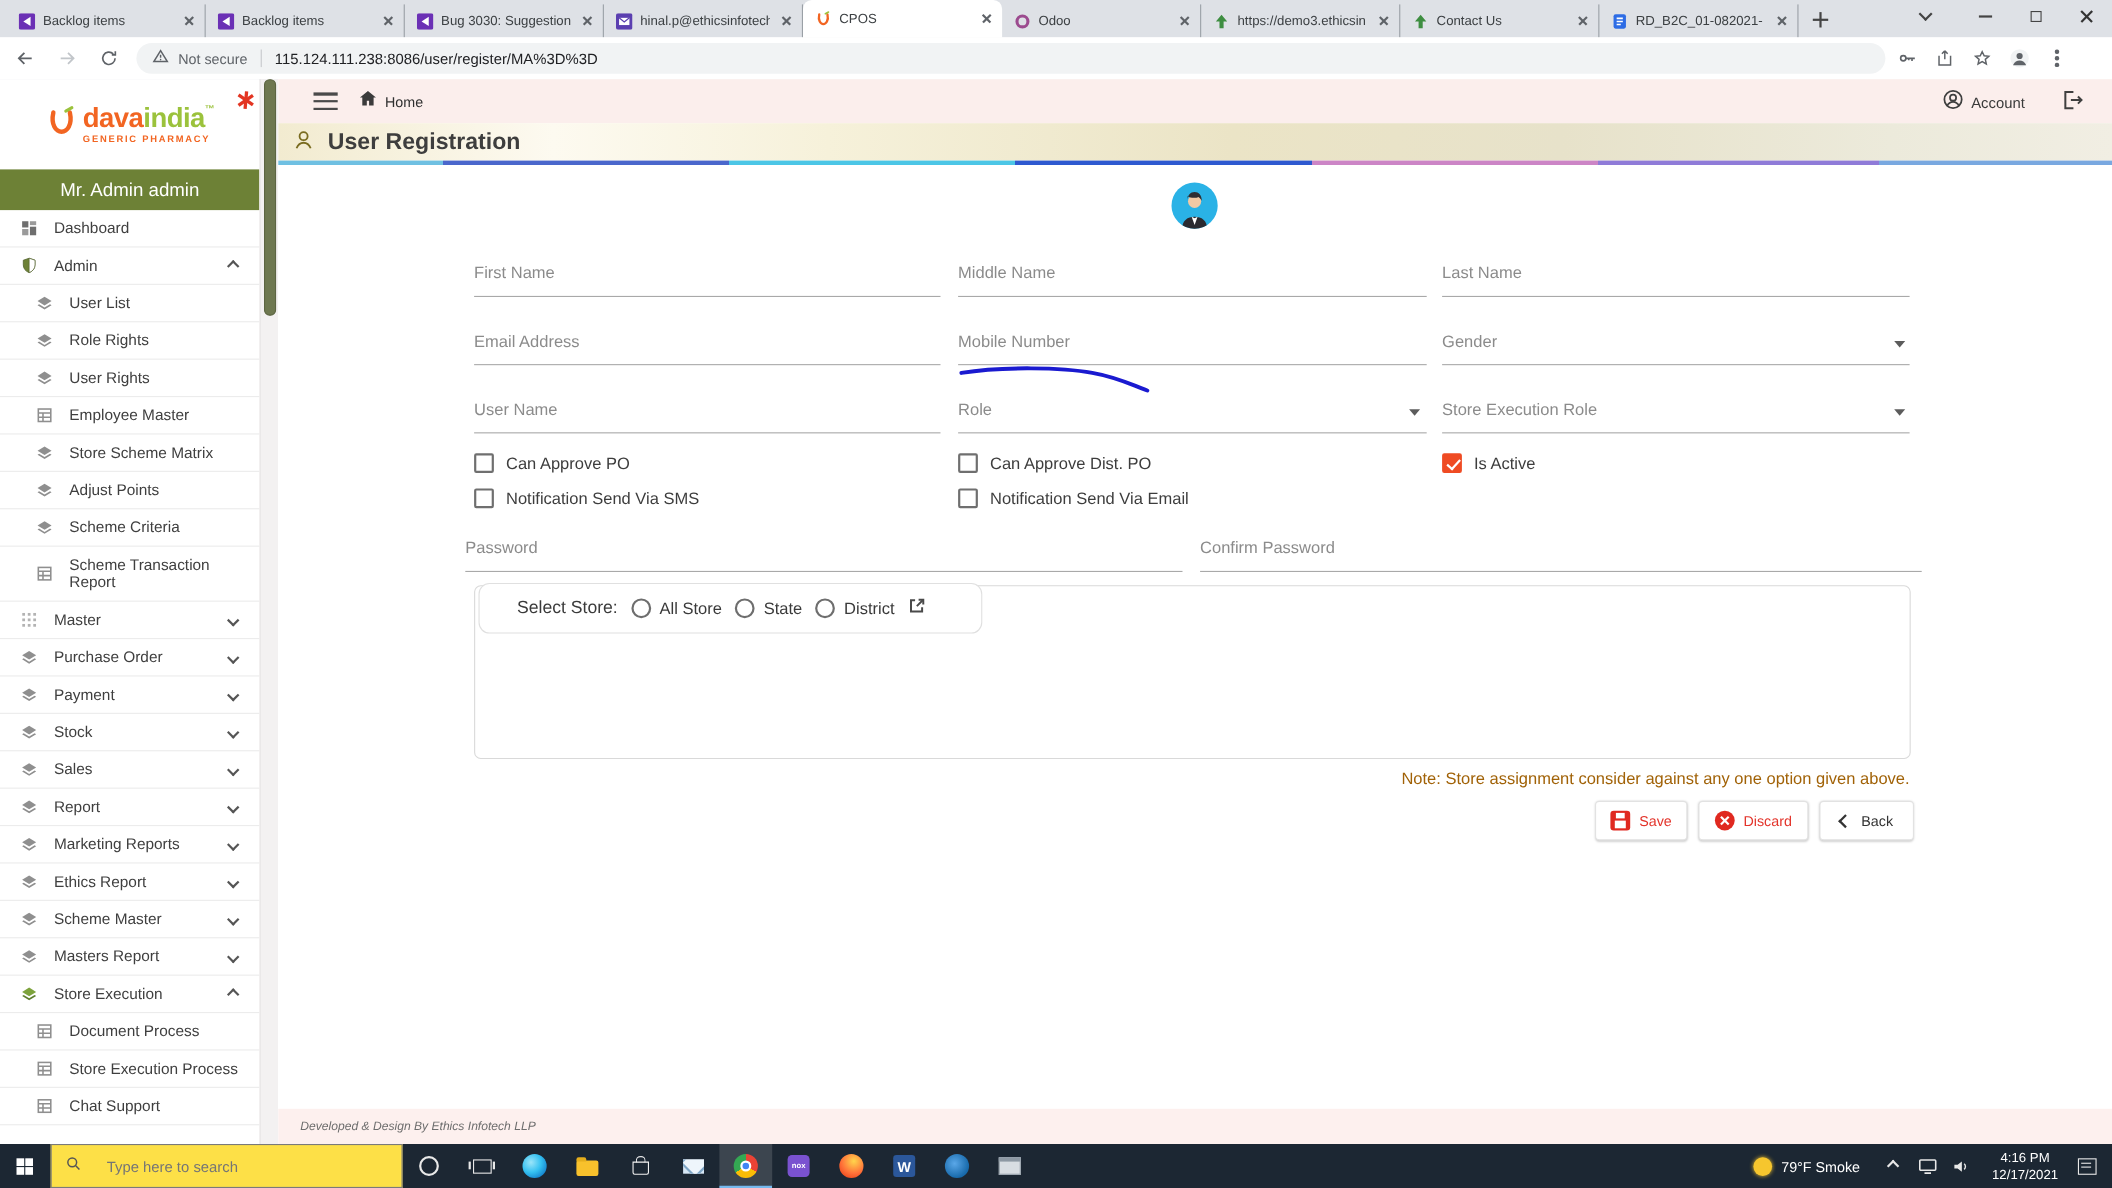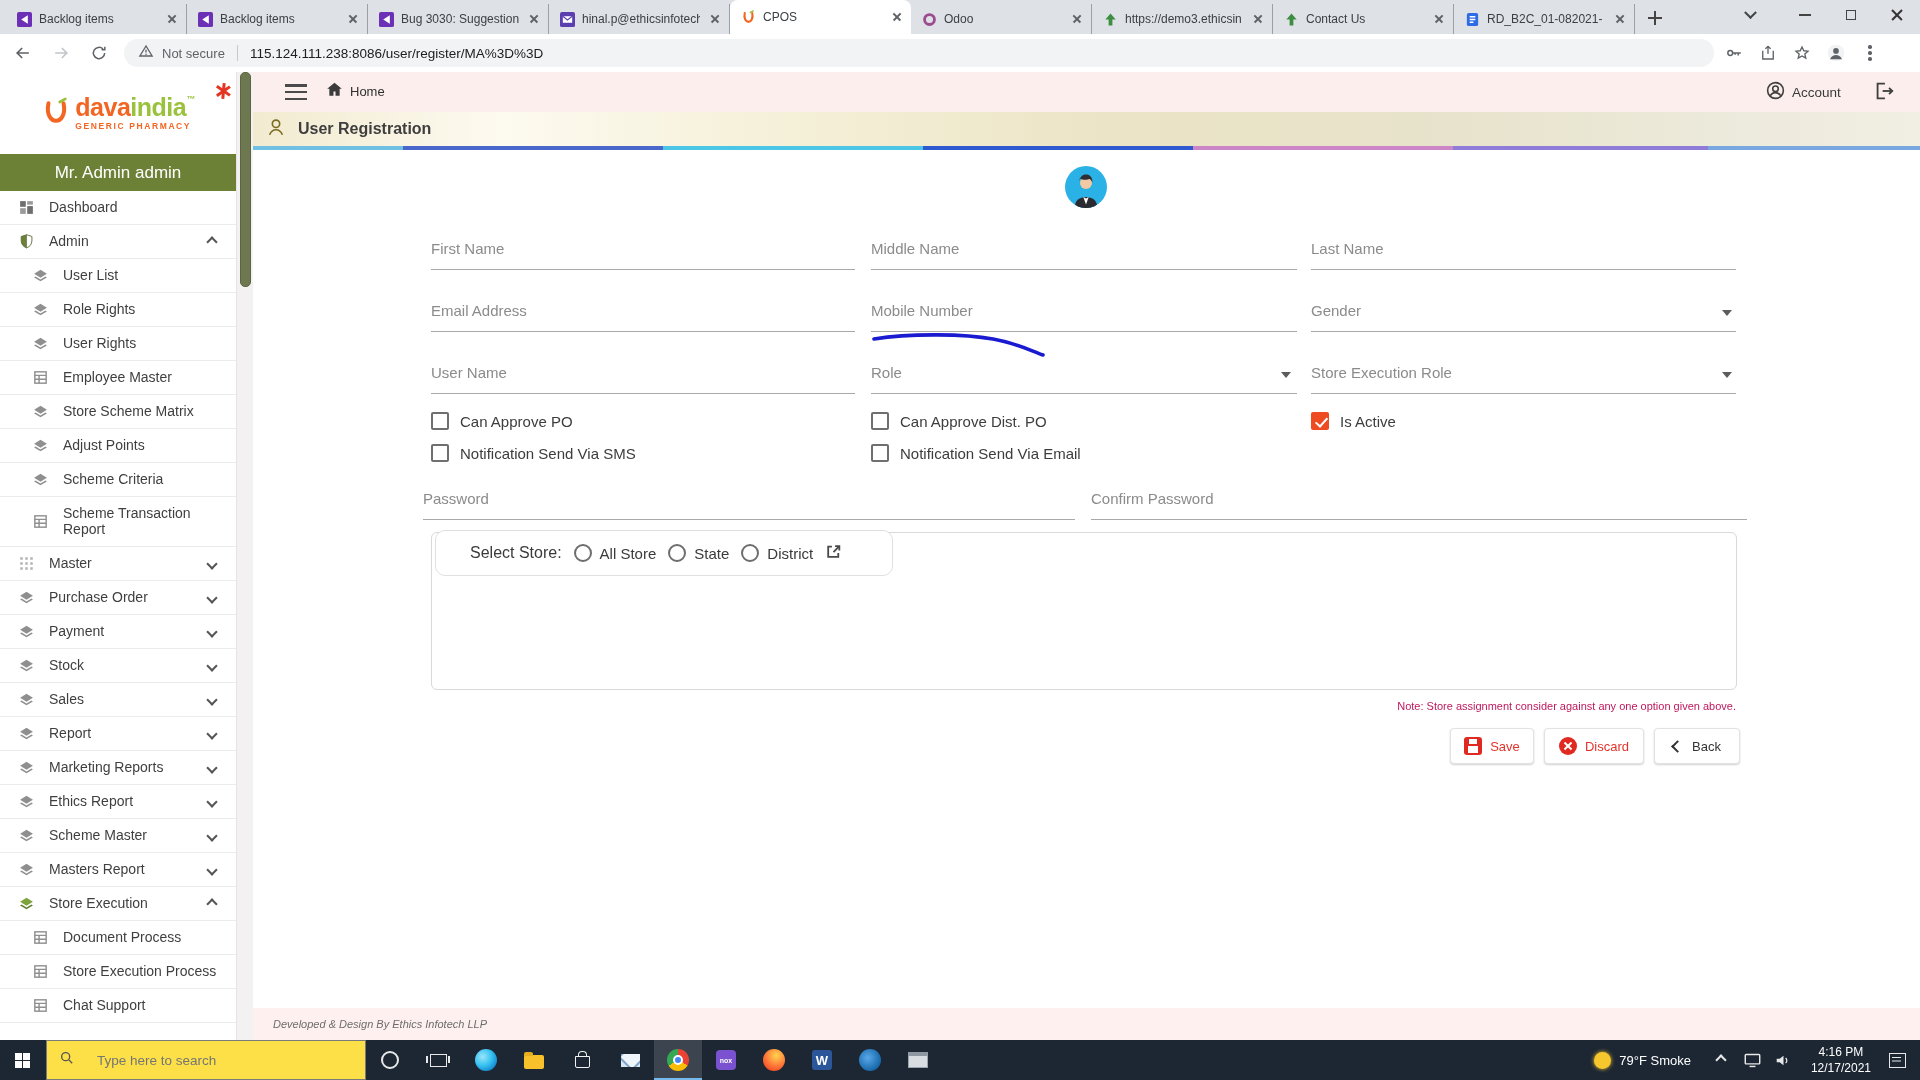--- a/index.html
+++ b/index.html
@@ -65,21 +65,21 @@
   .m-topbar { position:absolute; left:0; top:0; width:1667px; height:40px; background:#fbeeec; }
   .burger { position:absolute; left:32px; top:12px; width:22px; }
   .burger i { display:block; width:22px; height:2.6px; background:#4a4a4a; margin-bottom:4.2px; }
   .homegrp { position:absolute; left:72px; top:8px; display:flex; align-items:center; gap:6px; }
   .homegrp .lbl { font-size:13px; color:#2f2f2f; }
   .acctgrp { position:absolute; left:1512px; top:8px; display:flex; align-items:center; gap:6px; }
   .acctgrp .lbl { font-size:13.5px; color:#3a3a3a; }
   .logoutbtn { position:absolute; left:1620px; top:8px; }
   .m-header { position:absolute; left:0; top:40px; width:1667px; height:34px; display:flex; align-items:center; gap:11px; padding-left:12px;
     background:linear-gradient(90deg,#f2ebd0,#fdfaf0 15%,#f6f1da 30%,#ebe4c6 52%,#e7e2ca 70%,#eceadb 88%,#f1eee3); }
-  .m-title { font-size:16px; font-weight:bold; color:#3e3e3e; }
+  .m-title { font-size:21px; font-weight:bold; color:#3e3e3e; }
   .colorline { position:absolute; left:0; top:74px; width:1667px; height:4px;
     background:linear-gradient(90deg,#6fc0e2 0 150px,#4a67cc 150px 410px,#4cc6e6 410px 670px,#2e59d0 670px 940px,#cc85c6 940px 1200px,#8f7bd8 1200px 1455px,#79a8e0 1455px 100%); }
   .content { position:absolute; left:0; top:78px; width:1667px; height:858px; background:#fff; }
 
   .avatar { position:absolute; left:811px; top:15px; }
   .flabel { position:absolute; font-size:15px; color:#8b8b8b; }
   .fline { position:absolute; height:1px; background:#a9a9a9; }
   .ddarrow { position:absolute; width:0; height:0; border-left:5px solid transparent; border-right:5px solid transparent; border-top:6px solid #5c5c5c; }
   .scribble { position:absolute; left:618px; top:180px; }
 
@@ -89,21 +89,21 @@
   .cb.checked .cb-box::after { content:""; position:absolute; left:5px; top:1px; width:5px; height:10px; border-right:2.4px solid #fff; border-bottom:2.4px solid #fff; transform:rotate(42deg); }
   .cb-lb { font-size:15px; color:#3d3d3d; }
 
   .storebox { position:absolute; left:178px; top:382px; width:1306px; height:158px; border:1px solid #d9d9d9; border-radius:6px; }
   .storepill { position:absolute; left:182px; top:380px; width:458px; height:46px; background:#fff; border:1px solid #e0e0e0; border-radius:10px; display:flex; align-items:center; padding-left:34px; gap:12px; }
   .sp-title { font-size:16px; color:#3a3a3a; }
   .radio { width:18px; height:18px; border:2px solid #6e6e6e; border-radius:50%; background:#fff; }
   .rgrp { display:flex; align-items:center; gap:8px; }
   .r-lb { font-size:15px; color:#3a3a3a; }
 
-  .note { position:absolute; right:184px; top:550px; font-size:11px; color:#be185d; }
+  .note { position:absolute; right:184px; top:550px; font-size:15px; color:#a16207; }
   .btn { position:absolute; top:578px; height:36px; background:#fff; border:1px solid #e2e2e2; border-radius:4px; box-shadow:0 1px 2px rgba(0,0,0,.18); display:flex; align-items:center; justify-content:center; gap:8px; font-size:13px; }
   .btn .bl { color:#e3342b; }
   .floppy { width:18px; height:18px; background:#e02920; border-radius:3px; position:relative; }
   .floppy::before { content:""; position:absolute; left:5px; top:2px; width:8px; height:5px; background:#fff; }
   .floppy::after { content:""; position:absolute; left:4px; top:9px; width:10px; height:7px; background:#fff; }
   .discico { width:18px; height:18px; background:#e02920; border-radius:50%; position:relative; }
   .discico::before,.discico::after { content:""; position:absolute; left:4px; top:8px; width:10px; height:2px; background:#fff; }
   .discico::before{ transform:rotate(45deg);} .discico::after{ transform:rotate(-45deg);}
   .backchev { width:9px; height:9px; border-right:2.4px solid #333; border-bottom:2.4px solid #333; transform:rotate(135deg); margin-right:2px; }
   .btn .bk { color:#333; }

